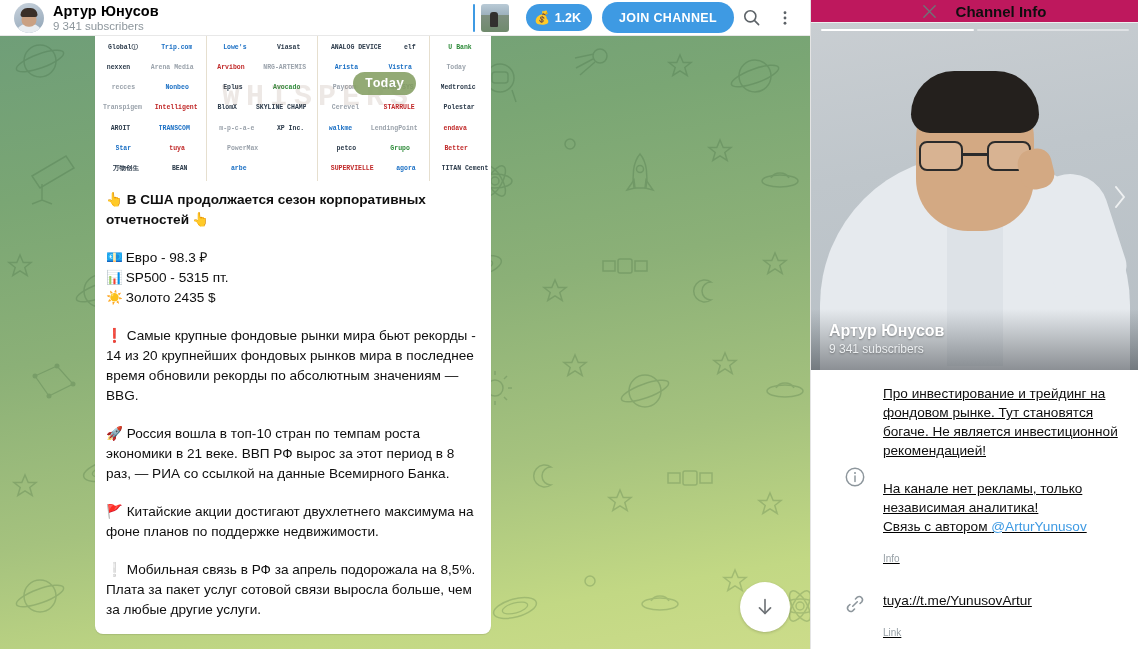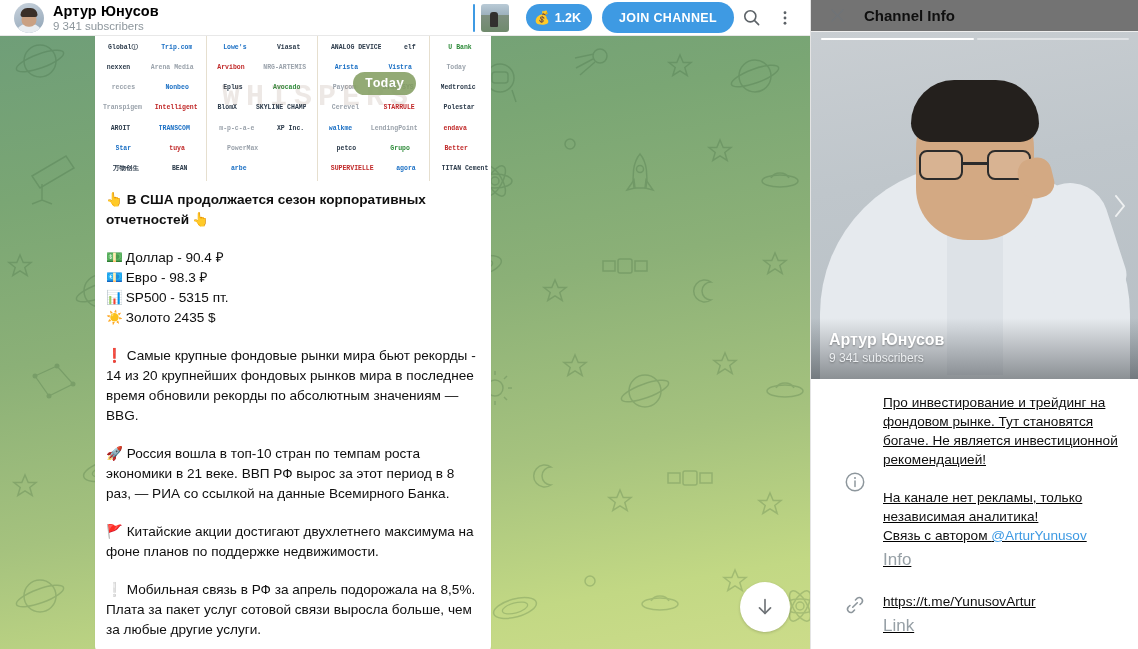--- a/index.html
+++ b/index.html
@@ -153,22 +153,22 @@
     background: #fff; box-shadow: 0 1px 3px rgba(0,0,0,.18);
     display: flex; align-items: center; justify-content: center; cursor: pointer;
   }
 
   
   .info-panel {
     width: 328px; height: 649px; background: #fff;
     border-left: 1px solid #e4e4e4; position: relative; overflow: hidden;
   }
   .info-header {
-    height: 32px; display: flex; align-items: center; gap: 18px;
-    padding-left: 18px; border-bottom: 1px solid #eee; background: #737373;
+    height: 23px; display: flex; align-items: center; gap: 18px;
+    padding-left: 18px; border-bottom: 1px solid #eee; background: #be185d; justify-content: center;
   }
   .info-title { font-size: 15px; font-weight: bold; color: #0f0f0f; }
 
   .profile-photo {
     position: relative; width: 328px; height: 347px;
     background: linear-gradient(170deg,#c9ced2 0%,#bfc6cb 40%,#b7bfc5 100%);
     overflow: hidden;
   }
   .photo-progress {
     position: absolute; top: 6px; left: 10px; right: 10px; height: 2px;
@@ -239,21 +239,21 @@
     padding: 14px 16px 10px 16px; cursor: pointer; text-decoration: underline;
   }
   .info-row .ico {
     width: 56px; flex: 0 0 56px; display: flex; align-items: center; justify-content: center;
     color: #8d969c; padding-top: 2px;
   }
   .info-row.bio .ico { align-self: center; }
   .info-body { flex: 1 1 auto; min-width: 0; }
   .info-main { font-size: 13.6px; line-height: 19px; color: #0f0f0f; }
   .info-main .link { color: #3e9ae3; }
-  .info-sub { font-size: 17px; color: #97a0a6; line-height: 17px; margin-top: 6px; }
+  .info-sub { font-size: 10px; color: #97a0a6; line-height: 17px; margin-top: 14px; }
   .info-main p { margin: 0; }
   .info-main .gap { height: 19px; }
 
   .toggle-row {
     display: flex; align-items: center; padding: 10px 16px; cursor: pointer;
   }
 </style>
 </head>
 <body>
 
@@ -533,21 +533,20 @@
               </div>
           </div>
         </div>
         <div class="wm">WHISPERS</div>
         <div class="today-badge">Today</div>
       </div>
 
       <div class="msg-text">
         <p class="bold">👆 В США продолжается сезон корпоративных отчетностей 👆</p>
         <div class="quote-list">
-          <div><span class="em">💵</span> <span>Доллар - 90.4 ₽</span></div>
           <div><span class="em">💶</span> <span>Евро - 98.3 ₽</span></div>
           <div><span class="em">📊</span> <span>SP500 - 5315 пт.</span></div>
           <div><span class="em">☀️</span> <span>Золото 2435 $</span></div>
         </div>
         <p>❗ Самые крупные фондовые рынки мира бьют рекорды - 14 из 20 крупнейших фондовых рынков мира в последнее время обновили рекорды по абсолютным значениям — BBG.</p>
         <p>🚀 Россия вошла в топ-10 стран по темпам роста экономики в 21 веке. ВВП РФ вырос за этот период в 8 раз, — РИА со ссылкой на данные Всемирного Банка.</p>
         <p>🚩 Китайские акции достигают двухлетнего максимума на фоне планов по поддержке недвижимости.</p>
         <p>❕ Мобильная связь в РФ за апрель подорожала на 8,5%. Плата за пакет услуг сотовой связи выросла больше, чем за любые другие услуги.</p>
       </div>
     </div>
@@ -660,21 +659,21 @@
 
     <div class="info-row">
       <div class="ico">
         <svg width="22" height="22" viewBox="0 0 24 24" fill="none" stroke="#8d969c" stroke-width="1.7" stroke-linecap="round">
           <path d="M9.5 14.5 L14.5 9.5"></path>
           <path d="M12.5 6.5 L14.5 4.5 A3.6 3.6 0 0 1 19.5 9.5 L17.5 11.5"></path>
           <path d="M11.5 17.5 L9.5 19.5 A3.6 3.6 0 0 1 4.5 14.5 L6.5 12.5"></path>
         </svg>
       </div>
       <div class="info-body">
-        <div class="info-main">https://t.me/YunusovArtur</div>
+        <div class="info-main">tuya://t.me/YunusovArtur</div>
         <div class="info-sub">Link</div>
       </div>
     </div>
 
     <div class="toggle-row">
       
       
       
     </div>
   </div>

